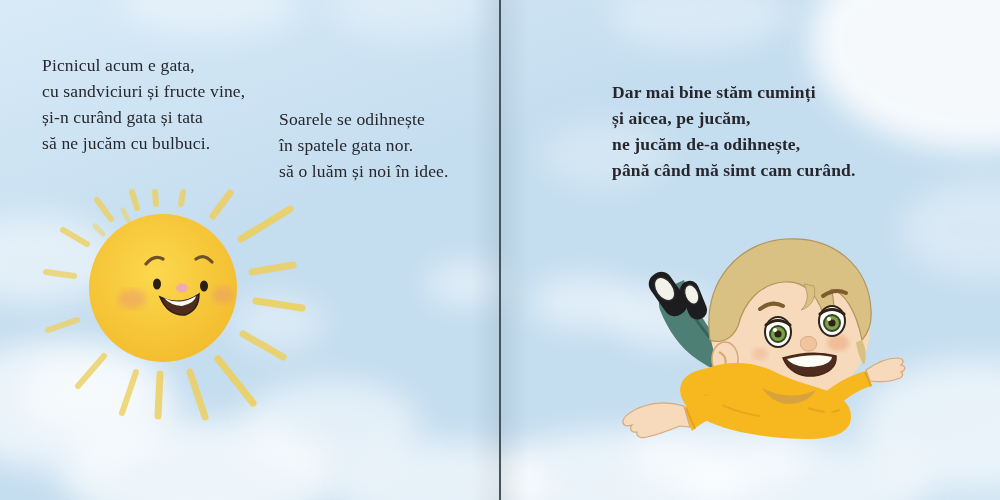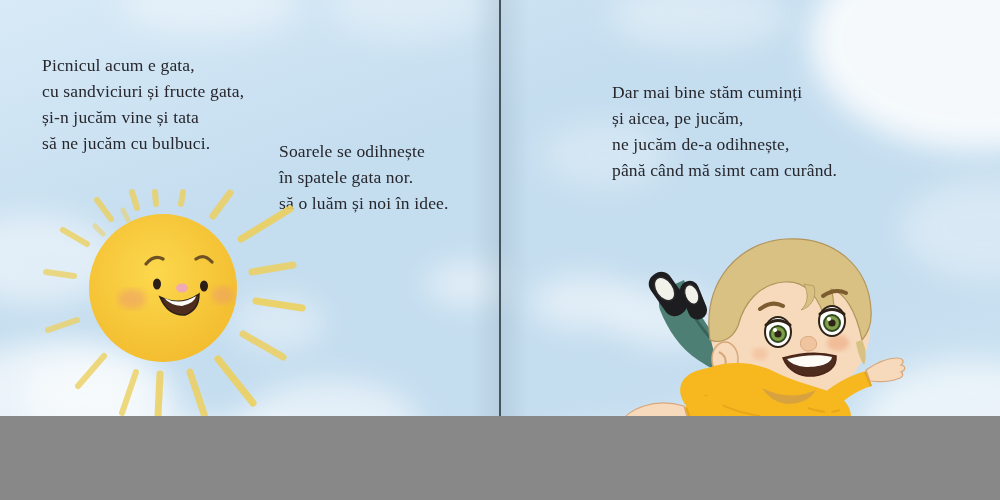--- a/index.html
+++ b/index.html
@@ -1,17 +1,17 @@
 <!DOCTYPE html>
 <html style="--sky-base: #c4ddef; --sky-light: #d8eaf7; --sky-soft: #cde3f2; --cloud-white: #ffffff; --gutter-line: #46545c; --text-ink: #26262c; --sun-core: #fcd84d; --sun-edge: #f2b92b; --sun-ray: #eccf5e; --sun-feature: #2a2018; --sun-brow: #6f5126; --nose-pink: #efaab4; --mouth-dark: #4f2d1e; --teeth: #fdfcf7; --blush: #ea9a6f; --shirt-yellow: #f6b71f; --shirt-shade: #dd9d15; --pants-teal: #4e7f74; --pants-dark: #355c52; --hair-blond: #d9c183; --hair-line: #b3955c; --skin: #f7d9bb; --skin-line: #d8a87d; --iris-green: #7fa04a; --eye-dark: #2f2317; --boy-brow: #7d5c30; --shoe-black: #1d1d20; --shoe-white: #f2f2ea; --chin-shadow: #bf9357;"><head>
 <meta charset="utf-8">
 <style>
   html,body{margin:0;padding:0;background:#888;}
   .spread{
-    position:relative;width:1000px;height:416px;overflow:hidden;
+    position:relative;width:1000px;height:500px;overflow:hidden;
     background:linear-gradient(160deg,var(--sky-light) 0%,var(--sky-base) 38%,var(--sky-base) 78%,var(--sky-soft) 100%);
     font-family:"Liberation Serif","DejaVu Serif",serif;
   }
   .cloud{position:absolute;background:var(--cloud-white);border-radius:50%;filter:blur(15px);}
   .verse{position:absolute;color:var(--text-ink);font-size:17.5px;line-height:26px;letter-spacing:.15px;}
   .verse .line{white-space:nowrap;}
   .gutter-line{position:absolute;top:0;bottom:0;left:499px;width:2px;background:var(--gutter-line);}
   .gutter-shade-l{position:absolute;top:0;bottom:0;left:471px;width:28px;background:linear-gradient(90deg,rgba(70,90,100,0),rgba(70,90,100,.10));}
   .gutter-shade-r{position:absolute;top:0;bottom:0;left:501px;width:28px;background:linear-gradient(90deg,rgba(70,90,100,.10),rgba(70,90,100,0));}
   svg{position:absolute;overflow:visible;}
@@ -38,32 +38,32 @@
   <div class="cloud" style="left:540px;top:120px;width:130px;height:70px;opacity:.28"></div>
   <div class="cloud" style="left:530px;top:275px;width:110px;height:55px;opacity:.50"></div>
   <div class="cloud" style="left:612px;top:288px;width:110px;height:60px;opacity:.50"></div>
   <div class="cloud" style="left:490px;top:430px;width:250px;height:100px;opacity:.65"></div>
   <div class="cloud" style="left:690px;top:440px;width:240px;height:90px;opacity:.60"></div>
   <div class="cloud" style="left:860px;top:360px;width:220px;height:130px;opacity:.60"></div>
   <div class="cloud" style="left:630px;top:415px;width:180px;height:80px;opacity:.55"></div>
 
   <div class="verse" style="left:42px;top:52px;">
     <div class="line">Picnicul acum e gata,</div>
-    <div class="line">cu sandviciuri și fructe gata,</div>
-    <div class="line">și-n jucăm vine și tata</div>
+    <div class="line">cu sandviciuri și fructe vine,</div>
+    <div class="line">și-n curând gata și tata</div>
     <div class="line">să ne jucăm cu bulbuci.</div>
   </div>
 
-  <div class="verse" style="left:279px;top:106px;margin-top:32px;">
+  <div class="verse" style="left:279px;top:106px;">
     <div class="line">Soarele se odihnește</div>
     <div class="line">în spatele gata nor.</div>
     <div class="line">să o luăm și noi în idee.</div>
   </div>
 
-  <div class="verse" style="left:612px;top:79px;">
+  <div class="verse" style="left:612px;top:79px;font-weight:bold;">
     <div class="line">Dar mai bine stăm cuminți</div>
     <div class="line">și aicea, pe jucăm,</div>
     <div class="line">ne jucăm de-a odihnește,</div>
     <div class="line">până când mă simt cam curând.</div>
   </div>
 
   <svg style="left:45px;top:190px;" width="262" height="240" viewBox="0 0 262 240">
     <defs>
       <radialGradient id="sunGrad" cx="45%" cy="40%" r="70%">
         <stop offset="0%" style="stop-color:var(--sun-core)"></stop>

